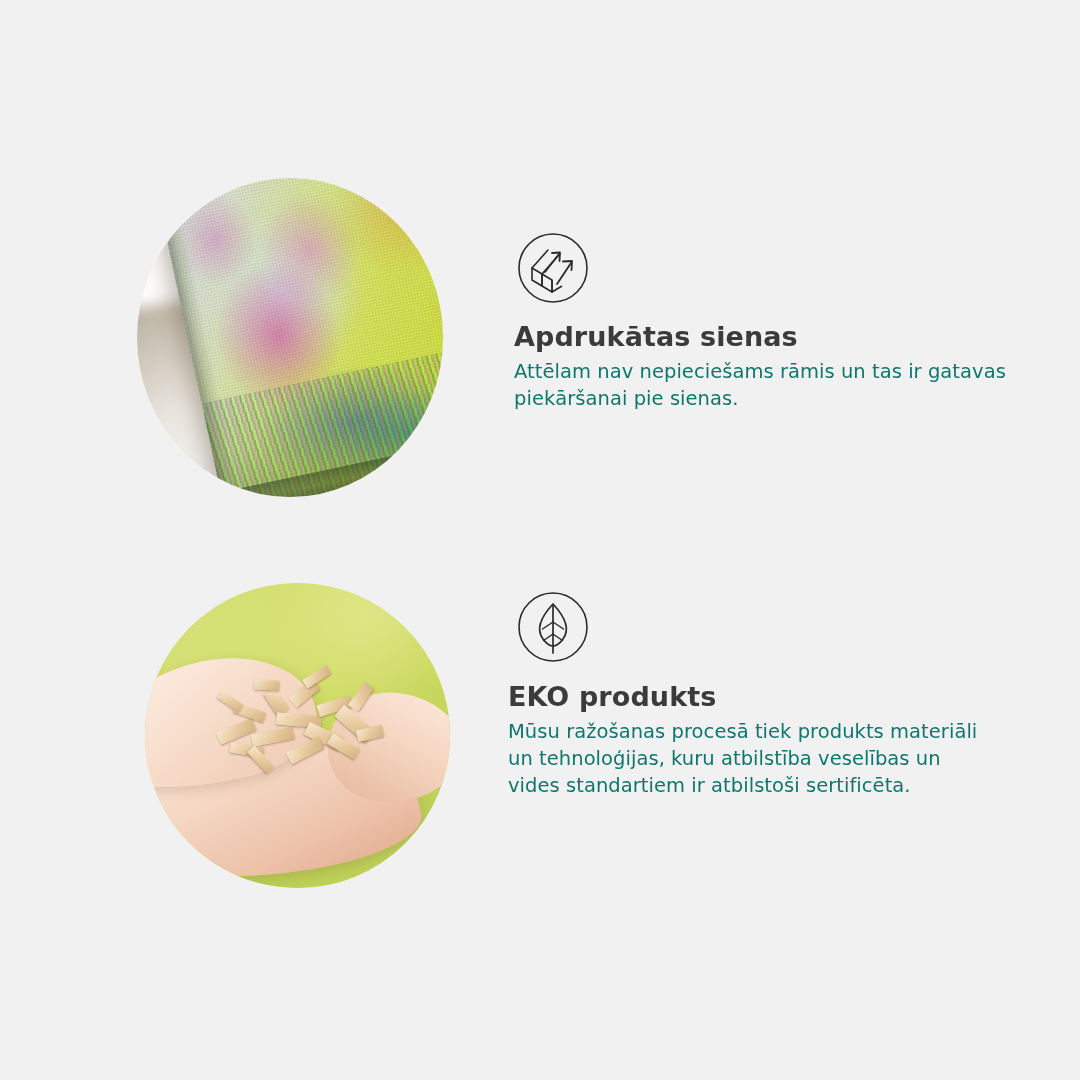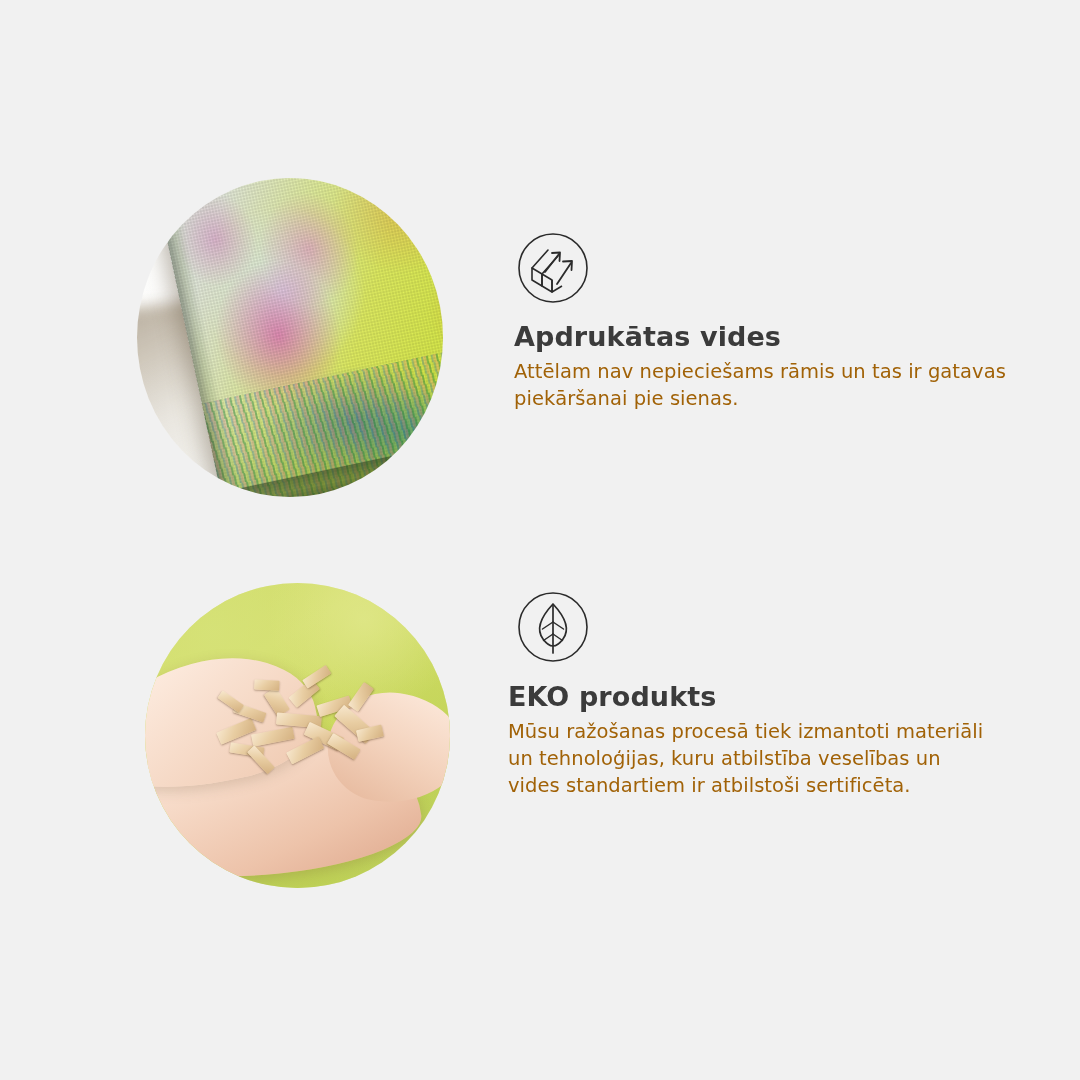--- a/index.html
+++ b/index.html
@@ -206,21 +206,21 @@
     font-size: 27px;
     font-weight: 700;
     color: #3b3b3b;
     letter-spacing: 0.1px;
     line-height: 1.2;
   }
   .feature-desc {
     margin: 0;
     font-size: 19.5px;
     font-weight: 400;
-    color: #a16207;
+    color: #0f766e;
     line-height: 1.38;
     letter-spacing: 0.05px;
   }
 </style>
 </head>
 <body>
 
 <div class="page">
 
   <div class="media-circle" id="media-canvas-edge">
@@ -249,21 +249,21 @@
 
       <path d="M28 40 L42 22" fill="none" stroke="#2b2b2b" stroke-width="1.8" stroke-linecap="round"></path>
       <path d="M35 21 L43 20.5 L42.5 29" fill="none" stroke="#2b2b2b" stroke-width="1.8" stroke-linecap="round" stroke-linejoin="round"></path>
 
       <path d="M40 52 L54 31" fill="none" stroke="#2b2b2b" stroke-width="1.8" stroke-linecap="round"></path>
       <path d="M46 29.5 L55 29 L54.5 38" fill="none" stroke="#2b2b2b" stroke-width="1.8" stroke-linecap="round" stroke-linejoin="round"></path>
     </svg>
   </div>
 
   <div class="text-col" id="text-printed-edges">
-    <h2 class="feature-title">Apdrukātas vides</h2>
+    <h2 class="feature-title">Apdrukātas sienas</h2>
     <p class="feature-desc">Attēlam nav nepieciešams rāmis un tas ir gatavas piekāršanai pie sienas.</p>
   </div>
 
   <div class="media-circle" id="media-wood-chips">
     <div class="bokeh"></div>
     <div class="hand hand-lower"></div>
     <div class="hand hand-upper"></div>
     <div class="fingers"></div>
     <div class="chips">
       <div class="chip" style="left:4%;top:44%;width:20%;height:11%;transform:rotate(-18deg);"></div>
@@ -294,16 +294,16 @@
       <path d="M36 14 L36 62" fill="none" stroke="#2b2b2b" stroke-width="1.7" stroke-linecap="round"></path>
       <path d="M36 31 L25.5 38" fill="none" stroke="#2b2b2b" stroke-width="1.5" stroke-linecap="round"></path>
       <path d="M36 31 L46.5 38" fill="none" stroke="#2b2b2b" stroke-width="1.5" stroke-linecap="round"></path>
       <path d="M36 43 L26.5 49.5" fill="none" stroke="#2b2b2b" stroke-width="1.5" stroke-linecap="round"></path>
       <path d="M36 43 L45.5 49.5" fill="none" stroke="#2b2b2b" stroke-width="1.5" stroke-linecap="round"></path>
     </svg>
   </div>
 
   <div class="text-col" id="text-eco">
     <h2 class="feature-title">EKO produkts</h2>
-    <p class="feature-desc">Mūsu ražošanas procesā tiek izmantoti materiāli un tehnoloģijas, kuru atbilstība veselības un vides standartiem ir atbilstoši sertificēta.</p>
+    <p class="feature-desc">Mūsu ražošanas procesā tiek produkts materiāli un tehnoloģijas, kuru atbilstība veselības un vides standartiem ir atbilstoši sertificēta.</p>
   </div>
 
 </div>
 
 </body></html>

